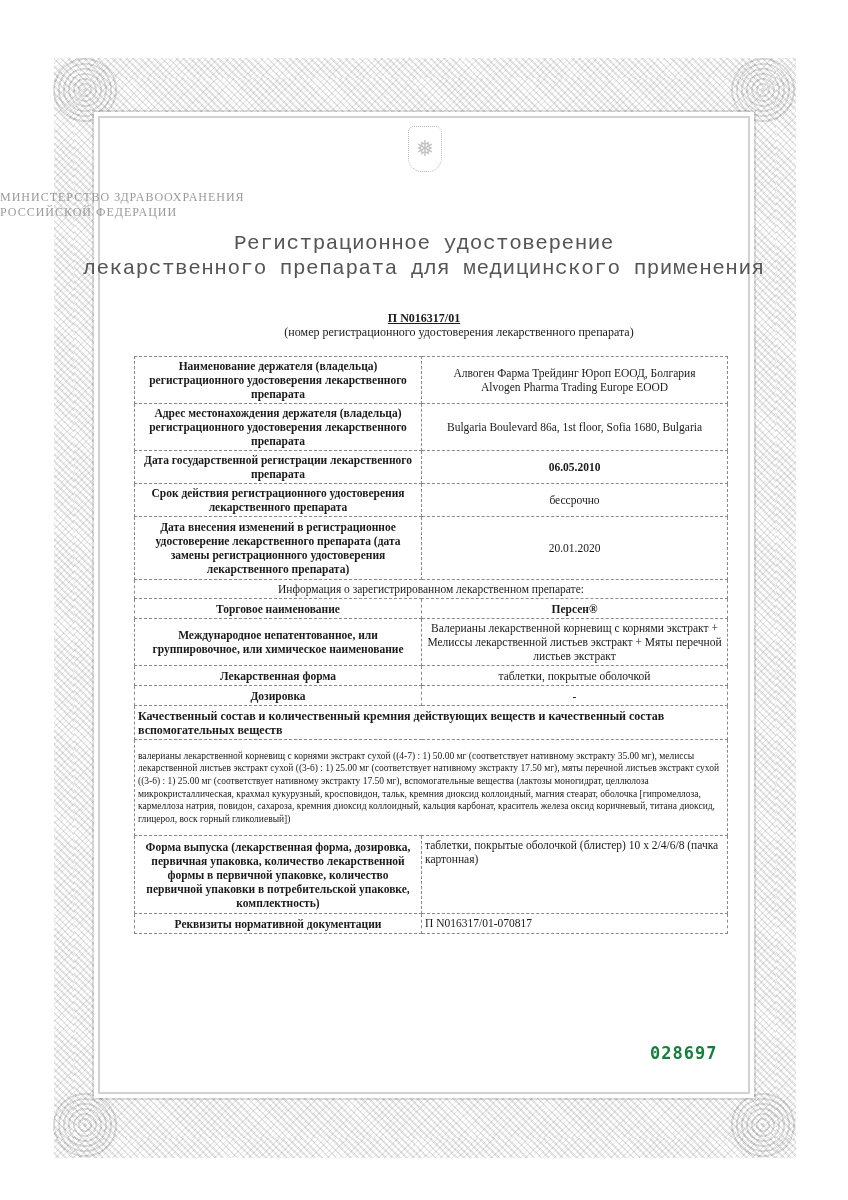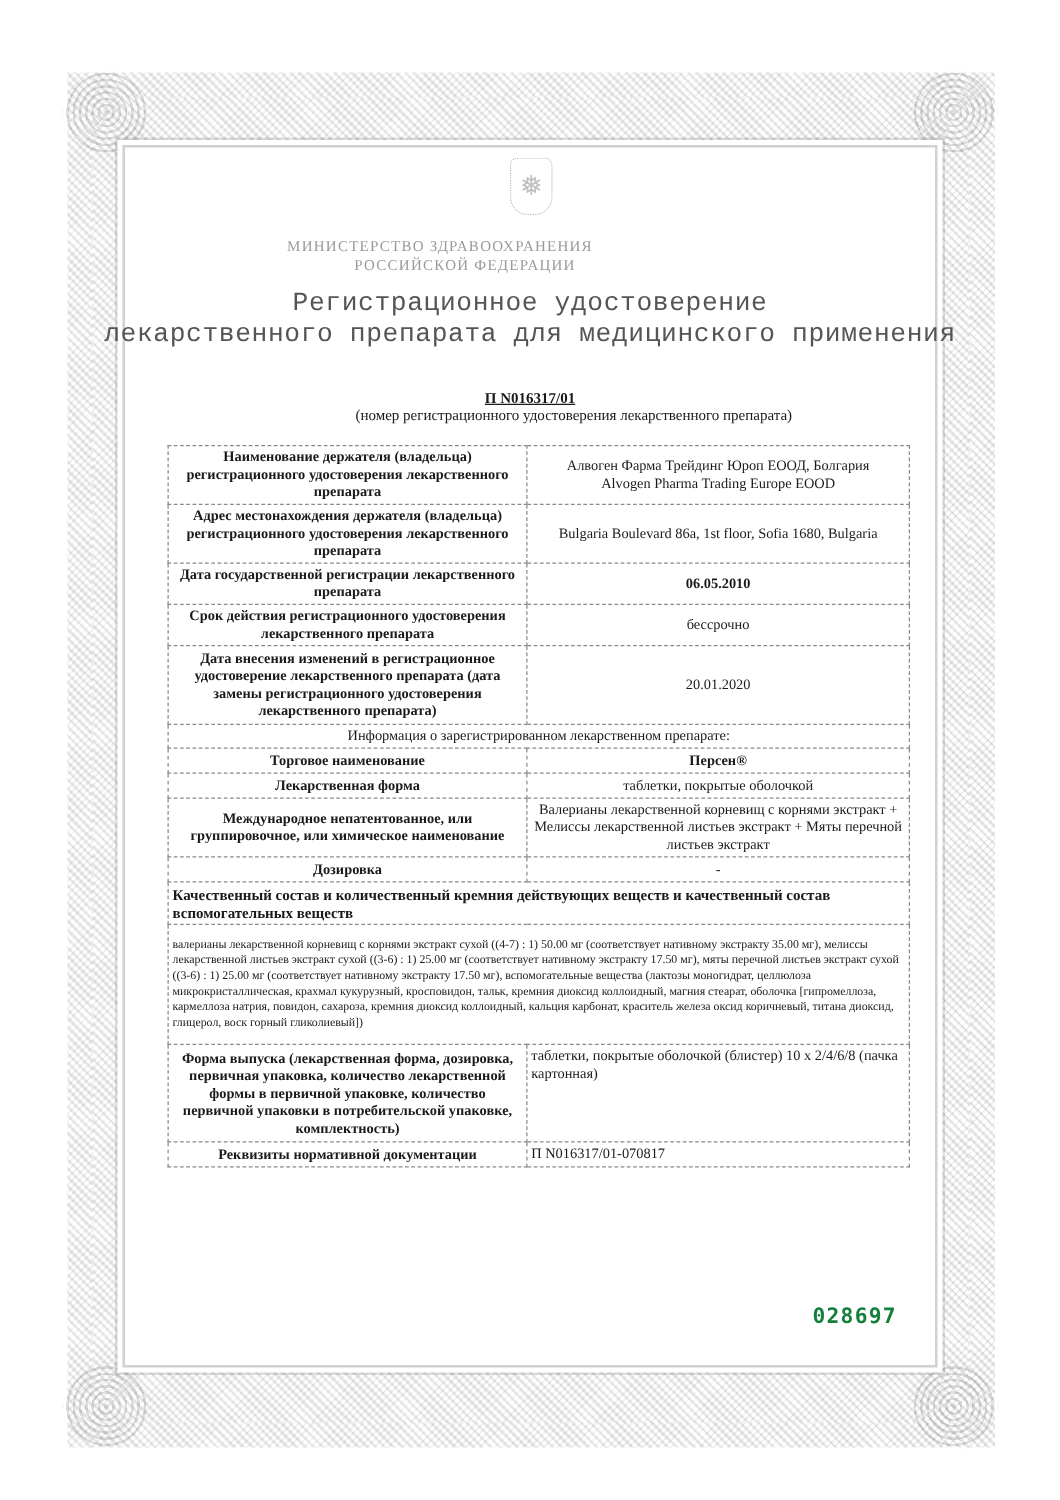--- a/index.html
+++ b/index.html
@@ -30,25 +30,25 @@
   .c-tr { left: 728px; top: 55px; }
   .c-bl { left: 50px; top: 1090px; }
   .c-br { left: 728px; top: 1090px; }
 
   .emblem {
     position: absolute; left: 408px; top: 126px; width: 32px; height: 44px;
     border: 1px dotted #b8b8b8; border-radius: 6px 6px 14px 14px;
     color: #c0c0c0; font-size: 22px; text-align: center; line-height: 44px;
   }
   .ministry {
-    position: absolute; left: 0; width: 704px; text-align: center;
+    position: absolute; left: 0; width: 704px; 
     font-size: 12px; letter-spacing: 1px; color: #9a9a9a; text-transform: uppercase;
   }
   .ministry.l1 { top: 190px; }
-  .ministry.l2 { top: 205px; margin-left: 20px; }
+  .ministry.l2 { top: 205px; }
   .doc-title {
     position: absolute; left: 0; width: 848px; text-align: center;
     font-size: 21px; color: #555555; letter-spacing: 0.5px; font-family: Liberation Mono, monospace;
   }
   .doc-title.l1 { top: 232px; }
   .doc-title.l2 { top: 257px; }
 
   .reg-number {
     position: absolute; left: 0; width: 848px; top: 311px; text-align: center;
     font-size: 12px; font-weight: bold; text-decoration: underline;
@@ -135,27 +135,27 @@
     <td class="k">Дата внесения изменений в регистрационное удостоверение лекарственного препарата (дата замены регистрационного удостоверения лекарственного препарата)</td>
     <td class="v">20.01.2020</td>
   </tr>
   <tr style="height:18px">
     <td colspan="2" class="span-head">Информация о зарегистрированном лекарственном препарате:</td>
   </tr>
   <tr style="height:20px">
     <td class="k">Торговое наименование</td>
     <td class="v bold">Персен®</td>
   </tr>
+  <tr style="height:46px">
+    <td class="k">Международное непатентованное, или группировочное, или химическое наименование</td>
+    <td class="v">Валерианы лекарственной корневищ с корнями экстракт + Мелиссы лекарственной листьев экстракт + Мяты перечной листьев экстракт</td>
+  </tr>
   <tr style="height:20px">
     <td class="k">Лекарственная форма</td>
     <td class="v">таблетки, покрытые оболочкой</td>
-  </tr>
-  <tr style="height:46px">
-    <td class="k">Международное непатентованное, или группировочное, или химическое наименование</td>
-    <td class="v">Валерианы лекарственной корневищ с корнями экстракт + Мелиссы лекарственной листьев экстракт + Мяты перечной листьев экстракт</td>
   </tr>
   <tr style="height:20px">
     <td class="k">Дозировка</td>
     <td class="v">-</td>
   </tr>
   <tr style="height:34px">
     <td colspan="2" class="section">Качественный состав и количественный кремния действующих веществ и качественный состав вспомогательных веществ</td>
   </tr>
   <tr style="height:96px">
     <td colspan="2" class="composition">валерианы лекарственной корневищ с корнями экстракт сухой ((4-7) : 1) 50.00 мг (соответствует нативному экстракту 35.00 мг), мелиссы лекарственной листьев экстракт сухой ((3-6) : 1) 25.00 мг (соответствует нативному экстракту 17.50 мг), мяты перечной листьев экстракт сухой ((3-6) : 1) 25.00 мг (соответствует нативному экстракту 17.50 мг), вспомогательные вещества (лактозы моногидрат, целлюлоза микрокристаллическая, крахмал кукурузный, кросповидон, тальк, кремния диоксид коллоидный, магния стеарат, оболочка [гипромеллоза, кармеллоза натрия, повидон, сахароза, кремния диоксид коллоидный, кальция карбонат, краситель железа оксид коричневый, титана диоксид, глицерол, воск горный гликолиевый])</td>

